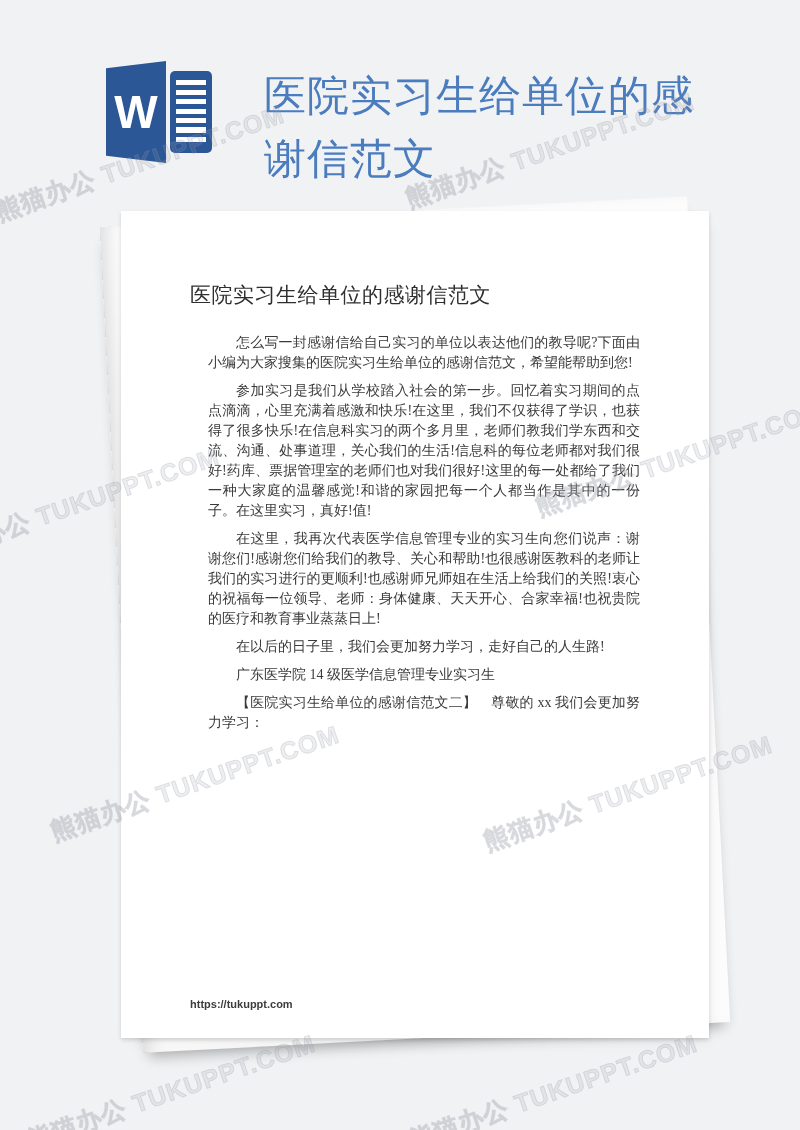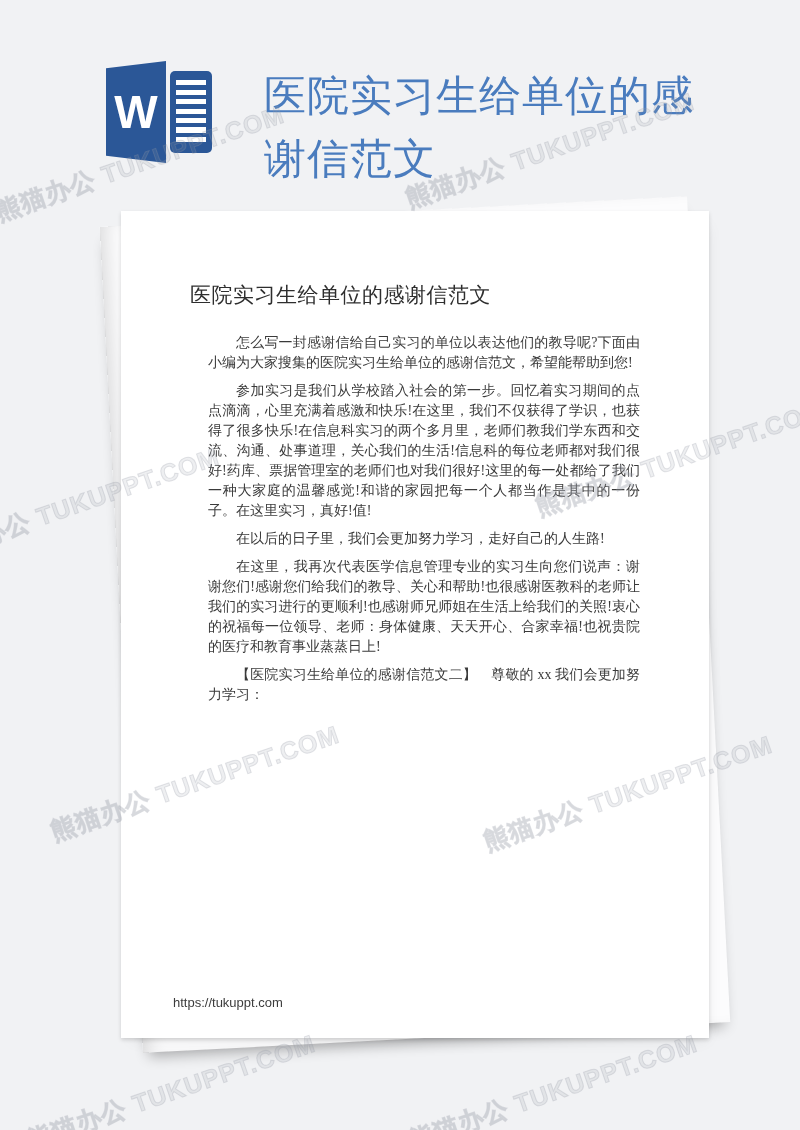--- a/index.html
+++ b/index.html
@@ -62,23 +62,23 @@
   }
   .sheet-main h2 {
     font-size:21px; font-weight:400; color:#2e2e2e;
     letter-spacing:0.5px; margin:0 0 24px 0;
   }
   .sheet-main p {
     font-size:14px; line-height:20px; color:#3a3a3a;
     text-indent:2em; text-align:justify; margin:8px 18px;
   }
   .footer-link {
-    position:absolute; left:52px; bottom:28px;
+    position:absolute; left:69px; bottom:28px;
     font-family:"Liberation Sans","DejaVu Sans",sans-serif;
-    font-size:13px; color:#3c3c3c; text-decoration:none;
+    font-size:11px; color:#3c3c3c; text-decoration:none;font-weight:bold;
   }
 
   
   .watermark-layer { position:absolute; inset:0; z-index:5; pointer-events:none; }
   .wm {
     position:absolute; white-space:nowrap;
     font-family:"Liberation Sans","DejaVu Sans",sans-serif;
     font-weight:bold; font-size:25px; letter-spacing:1px;
     color:rgba(150,155,168,0.16);
     -webkit-text-stroke:1px rgba(150,155,168,0.26);
@@ -107,22 +107,23 @@
     </div>
     <h1 class="doc-heading">医院实习生给单位的感谢信范文</h1>
   </header>
 
   <div class="sheet sheet-behind"></div>
 
   <div class="sheet sheet-main">
     <h2>医院实习生给单位的感谢信范文</h2>
     <p>怎么写一封感谢信给自己实习的单位以表达他们的教导呢?下面由小编为大家搜集的医院实习生给单位的感谢信范文，希望能帮助到您!</p>
     <p>参加实习是我们从学校踏入社会的第一步。回忆着实习期间的点点滴滴，心里充满着感激和快乐!在这里，我们不仅获得了学识，也获得了很多快乐!在信息科实习的两个多月里，老师们教我们学东西和交流、沟通、处事道理，关心我们的生活!信息科的每位老师都对我们很好!药库、票据管理室的老师们也对我们很好!这里的每一处都给了我们一种大家庭的温馨感觉!和谐的家园把每一个人都当作是其中的一份子。在这里实习，真好!值!</p>
+    <p>在这里，我再次代表医学信息管理专业的实习生向您们说声：谢谢您们!感谢您们给我们的教导、关心和帮助!也很感谢医教科的老师让我们的实习进行的更顺利!也感谢师兄师姐在生活上给我们的关照!衷心的祝福每一位领导、老师：身体健康、天天开心、合家幸福!也祝贵院的医疗和教育事业蒸蒸日上!</p>
     <p>在以后的日子里，我们会更加努力学习，走好自己的人生路!</p>
-    <p>在这里，我再次代表医学信息管理专业的实习生向您们说声：谢谢您们!感谢您们给我们的教导、关心和帮助!也很感谢医教科的老师让我们的实习进行的更顺利!也感谢师兄师姐在生活上给我们的关照!衷心的祝福每一位领导、老师：身体健康、天天开心、合家幸福!也祝贵院的医疗和教育事业蒸蒸日上!</p>
+    <p>广东医学院 14 级医学信息管理专业实习生</p>
     <p>【医院实习生给单位的感谢信范文二】　尊敬的 xx 我们会更加努力学习：</p>
     <a class="footer-link" href="#">https://tukuppt.com</a>
   </div>
 
   <div class="watermark-layer">
     <span class="wm">熊猫办公 TUKUPPT.COM</span>
     <span class="wm">熊猫办公 TUKUPPT.COM</span>
     <span class="wm">熊猫办公 TUKUPPT.COM</span>
     <span class="wm">熊猫办公 TUKUPPT.COM</span>
     <span class="wm">熊猫办公 TUKUPPT.COM</span>

